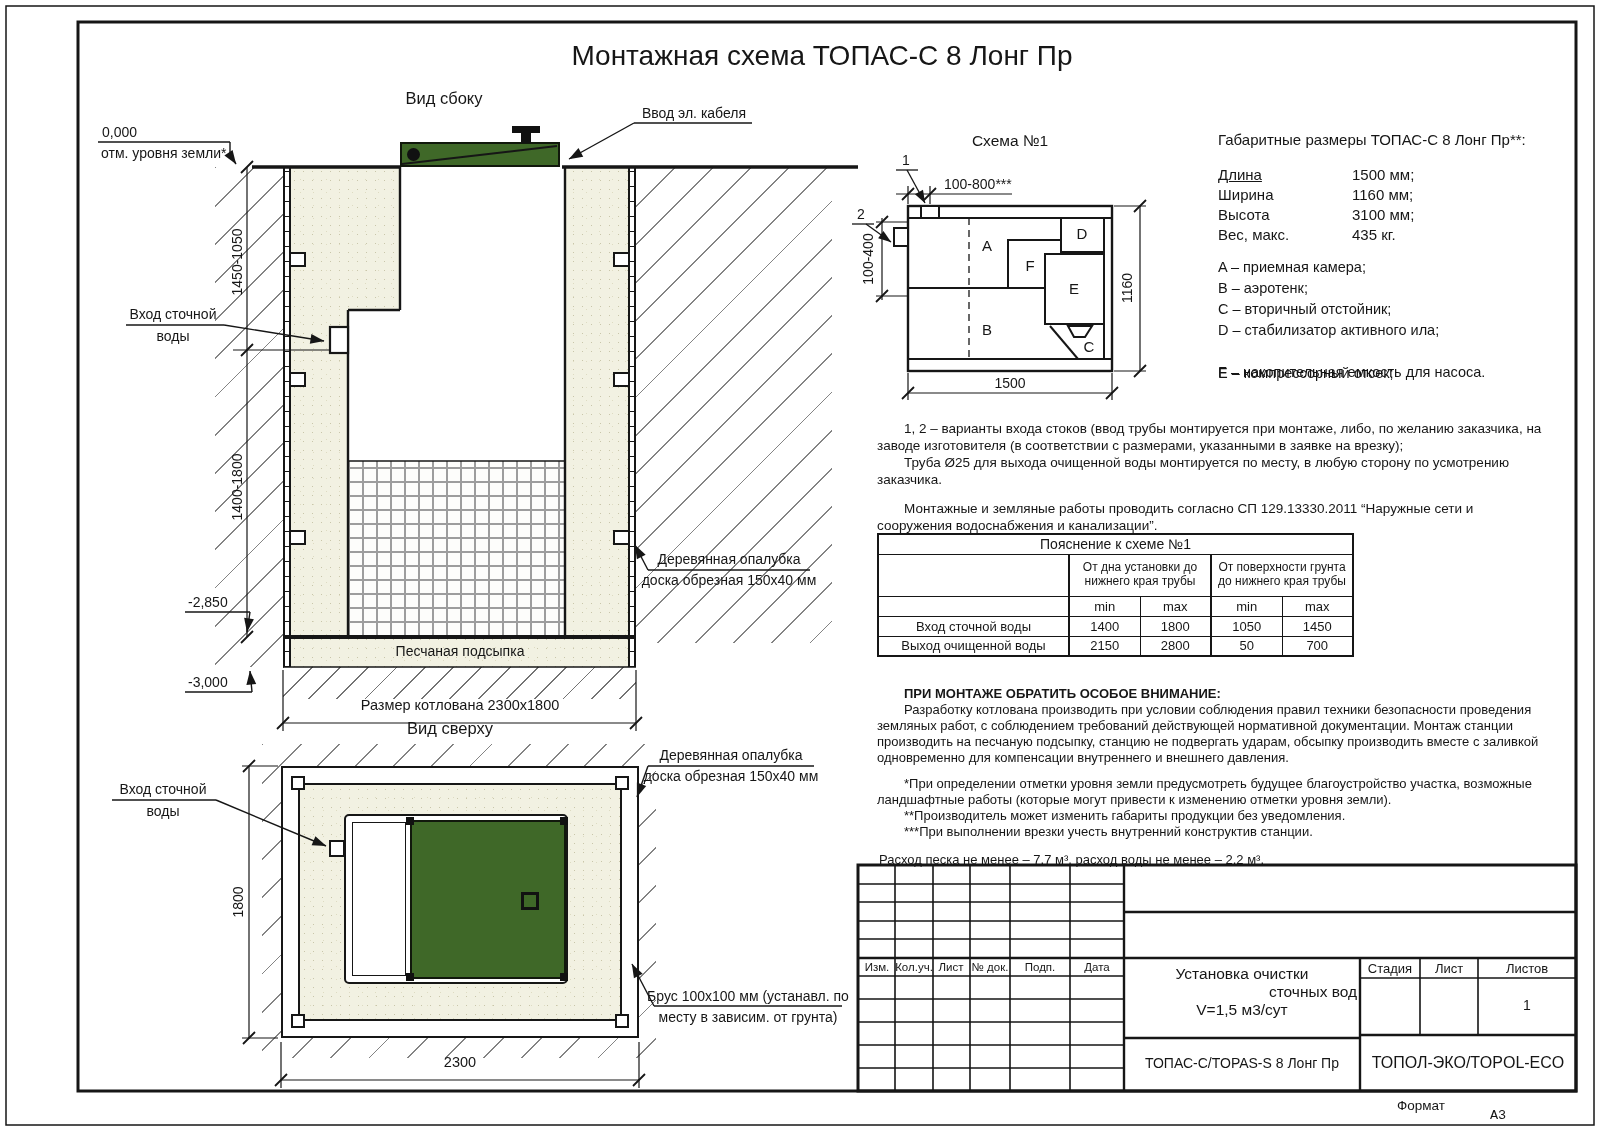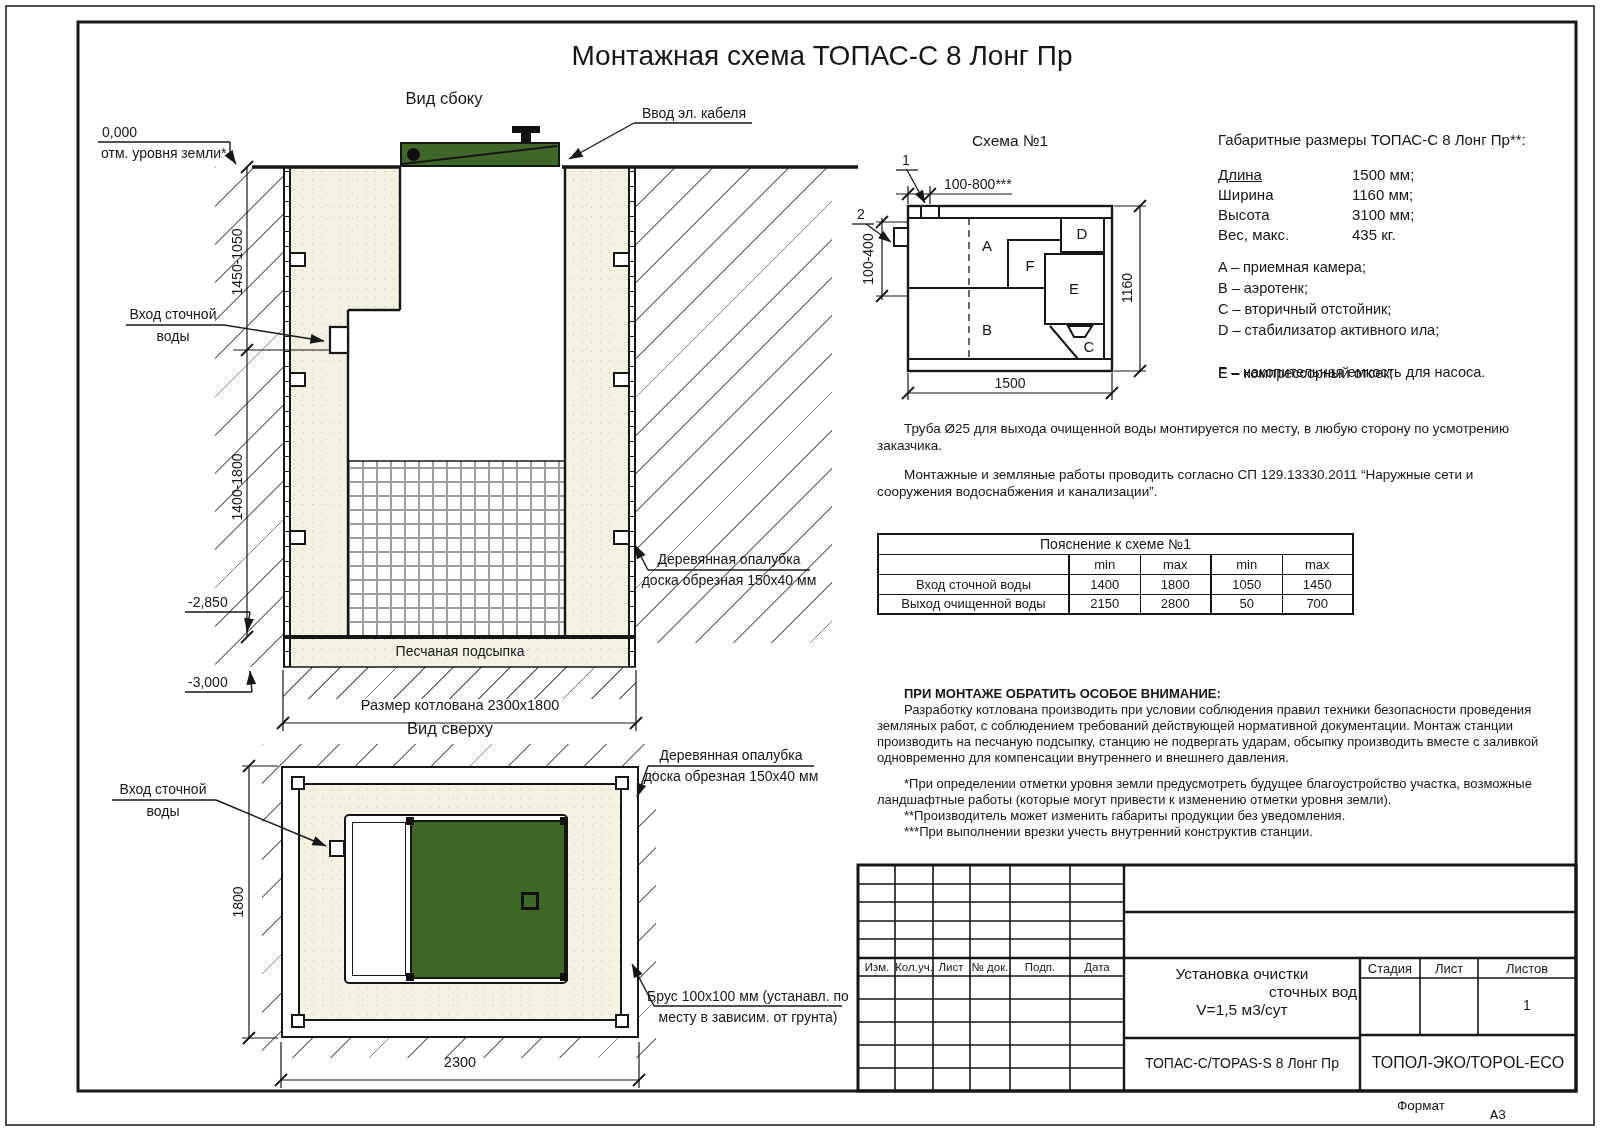--- a/index.html
+++ b/index.html
@@ -233,38 +233,44 @@
   <div class="lbl" style="left:1218px;top:227px;font-size:15px;">Вес, макс.</div>
   <div class="lbl" style="left:1352px;top:227px;font-size:15px;">435 кг.</div>
   <div class="lbl" style="left:1218px;top:260px;font-size:14.5px;">A – приемная камера;</div>
   <div class="lbl" style="left:1218px;top:281px;font-size:14.5px;">B – аэротенк;</div>
   <div class="lbl" style="left:1218px;top:302px;font-size:14.5px;">C – вторичный отстойник;</div>
   <div class="lbl" style="left:1218px;top:323px;font-size:14.5px;">D – стабилизатор активного ила;</div>
   <div class="lbl" style="left:1218px;top:344px;font-size:14.5px;margin-top:22px;">E – компрессорный отсек;</div>
   <div class="lbl" style="left:1218px;top:365px;font-size:14.5px;">F – накопительная емкость для насоса.</div>
 
   <div class="notes" style="left:877px;top:420px;width:668px;">
+    <p>1, 2 – варианты входа  стоков (ввод трубы монтируется при монтаже, либо, по желанию заказчика, на заводе изготовителя (в соответствии с размерами, указанными в заявке на врезку);</p>
     <p>Труба Ø25 для выхода очищенной воды монтируется по месту, в любую сторону по усмотрению заказчика.</p>
     <p style="margin-top:12px;">Монтажные и земляные работы проводить согласно СП 129.13330.2011 “Наружные сети и сооружения водоснабжения и канализации”.</p>
   </div>
 
   <table class="expl">
     <colgroup>
         <col style="width:191px">
         <col style="width:71px">
         <col style="width:71px">
         <col style="width:71px">
         <col style="width:71px">
       </colgroup>
     <tbody>
         <tr class="tt">
           <td colspan="5" class="bl br" style="font-size:14px;">Пояснение к схеме №1</td>
         </tr>
     <tr>
           <td class="bl"></td>
+        <td colspan="2" class="grp bl">От дна установки до нижнего края трубы</td>
+        <td colspan="2" class="grp bl br">От поверхности грунта до нижнего края трубы</td>
+        </tr>
+    <tr>
+          <td class="bl"></td>
         <td class="bl">min</td>
         <td>max</td>
         <td class="bl">min</td>
         <td class="br">max</td>
         </tr>
     <tr>
           <td class="bl">Вход сточной воды</td>
         <td class="bl">1400</td>
         <td>1800</td>
         <td class="bl">1050</td>
@@ -279,20 +285,21 @@
         </tr>
   </tbody>
     </table>
 
   <div class="att" style="left:877px;top:686px;width:672px;">
     <p class="t">ПРИ МОНТАЖЕ ОБРАТИТЬ ОСОБОЕ ВНИМАНИЕ:</p>
     <p>Разработку котлована производить при условии соблюдения правил техники безопасности проведения земляных работ, с соблюдением требований действующей нормативной документации. Монтаж станции производить на песчаную подсыпку, станцию не подвергать ударам, обсыпку производить вместе с заливкой одновременно для компенсации внутреннего и внешнего давления.</p>
     <p style="margin-top:10px;">*При определении отметки уровня земли предусмотреть будущее благоустройство участка, возможные ландшафтные работы (которые могут привести к изменению отметки уровня земли).</p>
     <p>**Производитель может изменить габариты продукции без уведомления.</p>
     <p>***При выполнении врезки учесть внутренний конструктив станции.</p>
+    <p class="underl" style="margin-top:12px;text-indent:2px;">Расход песка не менее – 7,7 м³, расход воды не менее – 2,2 м³.</p>
   </div>
 
   <div class="tbtxt" style="left:877px;top:967px;font-size:11.5px;">Изм.</div>
   <div class="tbtxt" style="left:914px;top:967px;font-size:11.5px;">Кол.уч.</div>
   <div class="tbtxt" style="left:951px;top:967px;font-size:11.5px;">Лист</div>
   <div class="tbtxt" style="left:990px;top:967px;font-size:11.5px;">№ док.</div>
   <div class="tbtxt" style="left:1040px;top:967px;font-size:11.5px;">Подп.</div>
   <div class="tbtxt" style="left:1097px;top:967px;font-size:11.5px;">Дата</div>
   <div class="tbtxt" style="left:1242px;top:974px;font-size:15.5px;">Установка очистки</div>
   <div class="tbtxt" style="left:1313px;top:992px;font-size:15.5px;">сточных вод</div>

